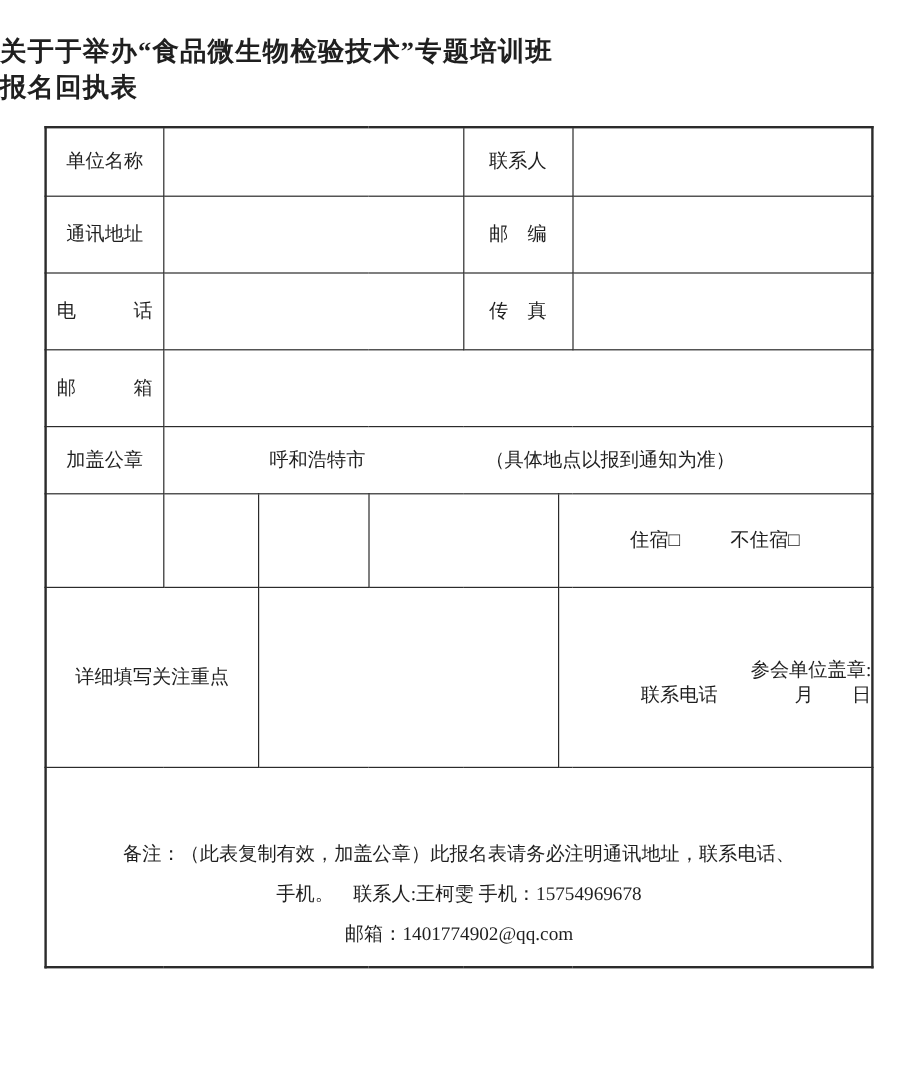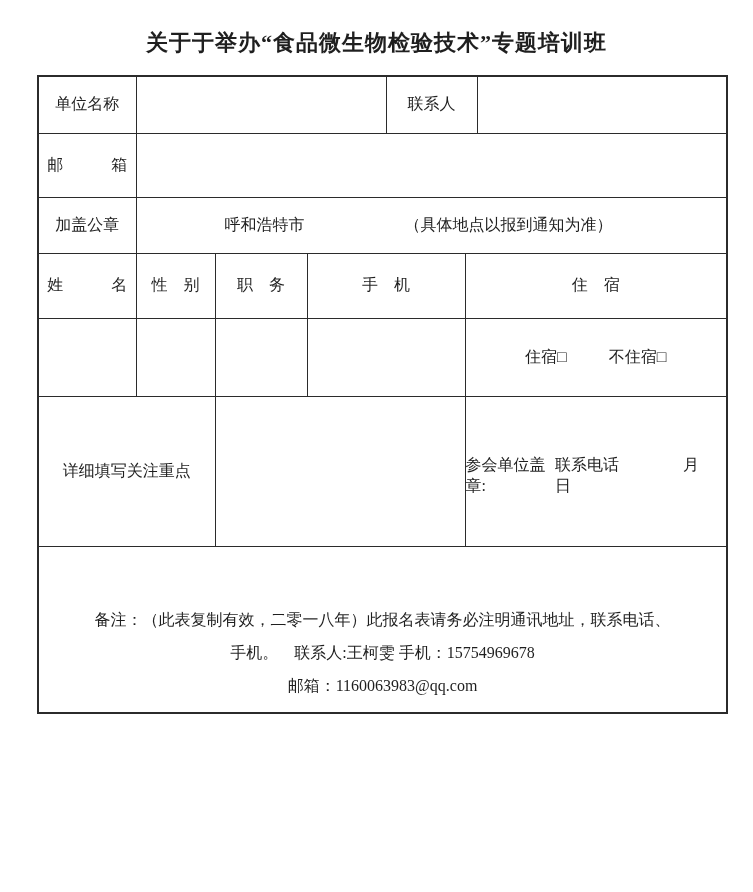--- a/index.html
+++ b/index.html
@@ -9,21 +9,20 @@
   }
   body {
     width: 753px;
     height: 892px;
     font-family: "Liberation Serif", "DejaVu Serif", serif;
     color: #1f1f1f;
     overflow: hidden;
   }
   .doc-title {
     margin-top: 28px;
-    text-align: center;
     font-size: 22px;
     font-weight: bold;
     line-height: 30px;
     letter-spacing: 1px;
   }
   table.form {
     margin-top: 17px;
     margin-left: 37px;
     width: 689px;
     table-layout: fixed;
@@ -55,74 +54,81 @@
   .lodging-choices {
     display: flex;
     justify-content: center;
     align-items: center;
     gap: 42px;
   }
   .stamp-cell-inner {
     height: 100%;
     box-sizing: border-box;
     display: flex;
+    flex-direction: column;
     justify-content: space-between;
     align-items: flex-end;
     padding: 16px 0 6px 0;
   }
   .note-cell {
     vertical-align: top;
     text-align: center;
     line-height: 33px;
   }
   .note-inner { padding-top: 56px; }
 </style>
 </head>
 <body>
 
 <div class="doc-title">
   <div>关于于举办“食品微生物检验技术”专题培训班</div>
+  <div>报名回执表</div>
 </div>
 
 <table class="form">
   <colgroup>
     <col style="width:98px">
       <col style="width:79px">
       <col style="width:92px">
     <col style="width:79px">
       <col style="width:79px">
       <col style="width:12px">
     <col style="width:250px">
   </colgroup>
   <tbody>
     <tr class="r1">
       <td class="lbl">单位名称</td>
       <td colspan="3"></td>
       <td colspan="2" class="lbl">联系人</td>
       <td></td>
     </tr>
+    <tr class="r2">
+      <td class="lbl">通讯地址</td>
+      <td colspan="3"></td>
+      <td colspan="2" class="lbl">邮　编</td>
+      <td></td>
+    </tr>
+    <tr class="r3">
+      <td class="lbl">电　　　话</td>
+      <td colspan="3"></td>
+      <td colspan="2" class="lbl">传　真</td>
+      <td></td>
+    </tr>
     <tr class="r4">
       <td class="lbl">邮　　　箱</td>
       <td colspan="6"></td>
     </tr>
     <tr class="r5">
       <td class="lbl">加盖公章</td>
       <td colspan="6">
         <div class="venue-flex">
           <span class="venue-city">呼和浩特市</span>
           <span class="venue-note">（具体地点以报到通知为准）</span>
         </div>
       </td>
-    </tr>
-    <tr class="r6">
-      <td class="lbl">姓　　　名</td>
-      <td class="lbl">性　别</td>
-      <td class="lbl">职　务</td>
-      <td colspan="2" class="lbl">手　机</td>
-      <td colspan="2" class="lbl">住　宿</td>
     </tr>
     <tr class="r7">
       <td></td>
       <td></td>
       <td></td>
       <td colspan="2"></td>
       <td colspan="2">
         <div class="lodging-choices">
           <span>住宿□</span>
           <span>不住宿□</span>
@@ -135,20 +141,20 @@
       <td colspan="2">
         <div class="stamp-cell-inner">
           <span>参会单位盖章:</span>
           <span>联系电话　　　　月　　日</span>
         </div>
       </td>
     </tr>
     <tr class="r9">
       <td colspan="7" class="note-cell">
         <div class="note-inner">
-          <div>备注：（此表复制有效，二零一八年）此报名表请务必注明通讯地址，联系电话、</div>
+          <div>备注：（此表复制有效，加盖公章）此报名表请务必注明通讯地址，联系电话、</div>
           <div>手机。　联系人:王柯雯 手机：15754969678</div>
-          <div>邮箱：1160063983@qq.com</div>
+          <div>邮箱：1401774902@qq.com</div>
         </div>
       </td>
     </tr>
   </tbody>
 </table>
 
 </body></html>

